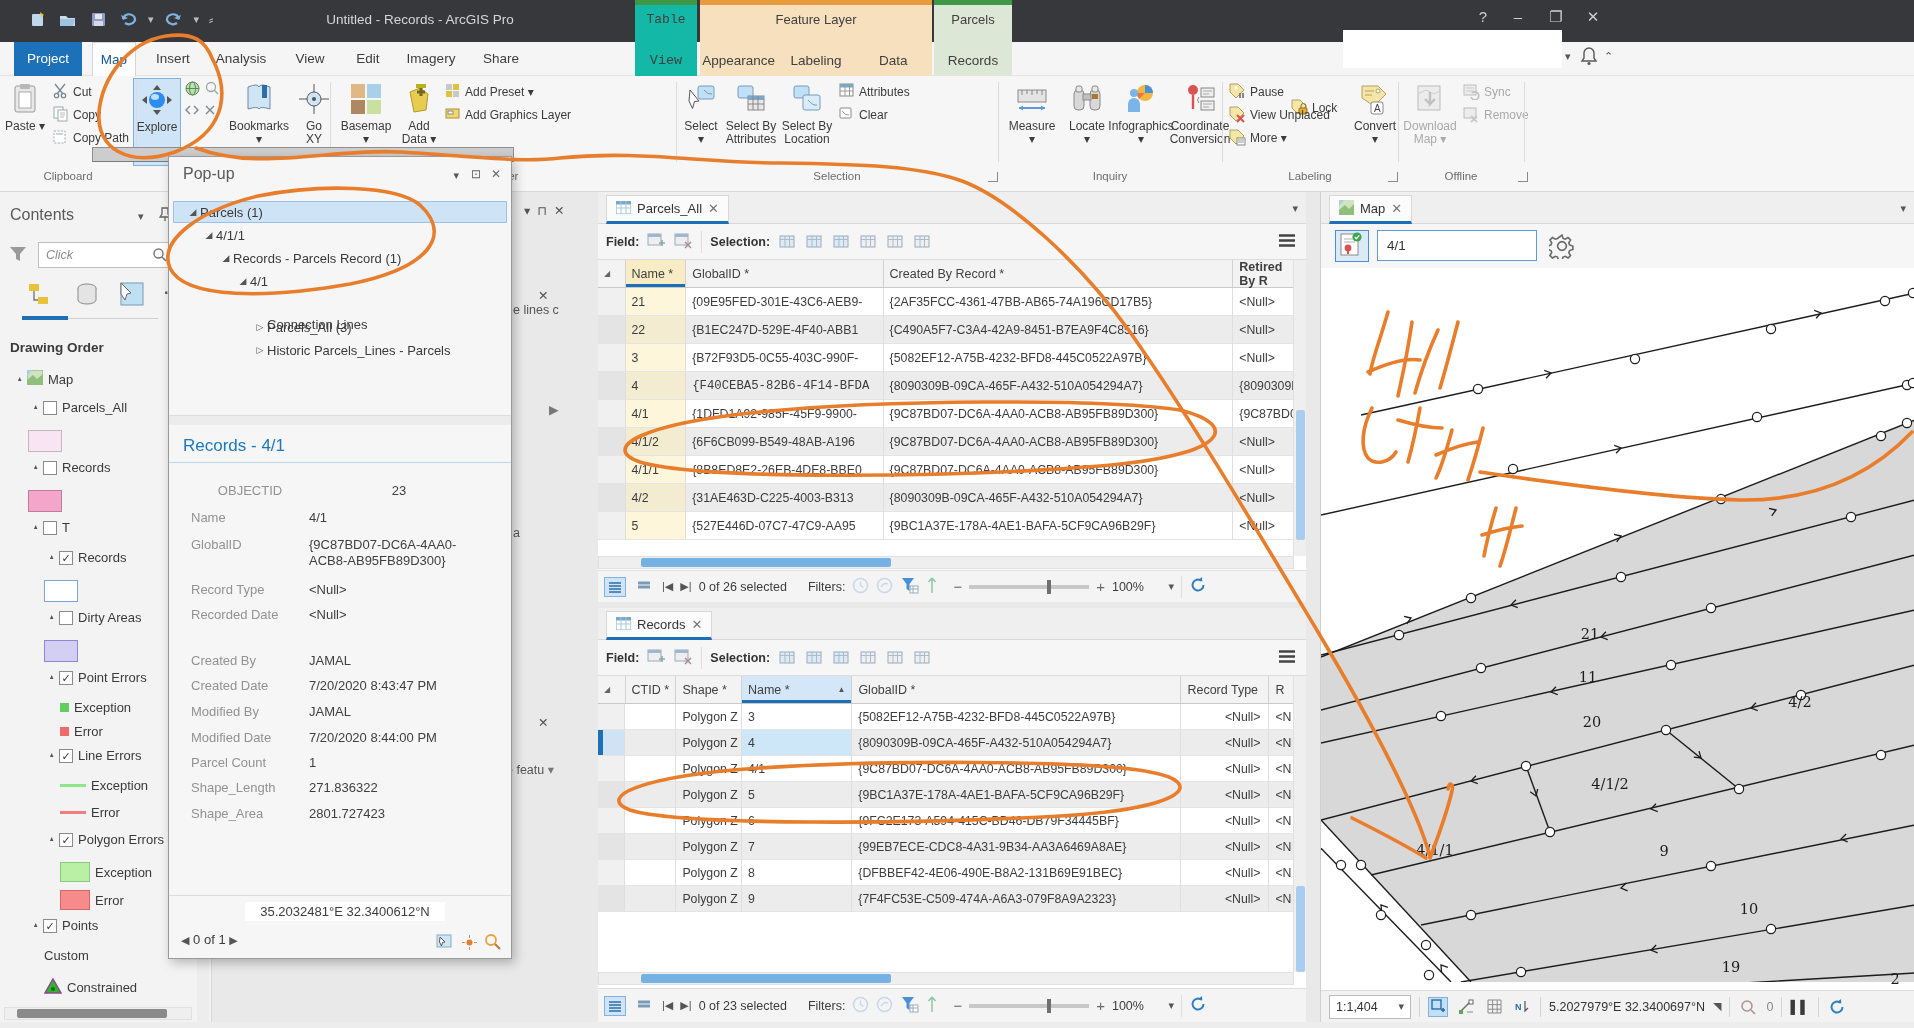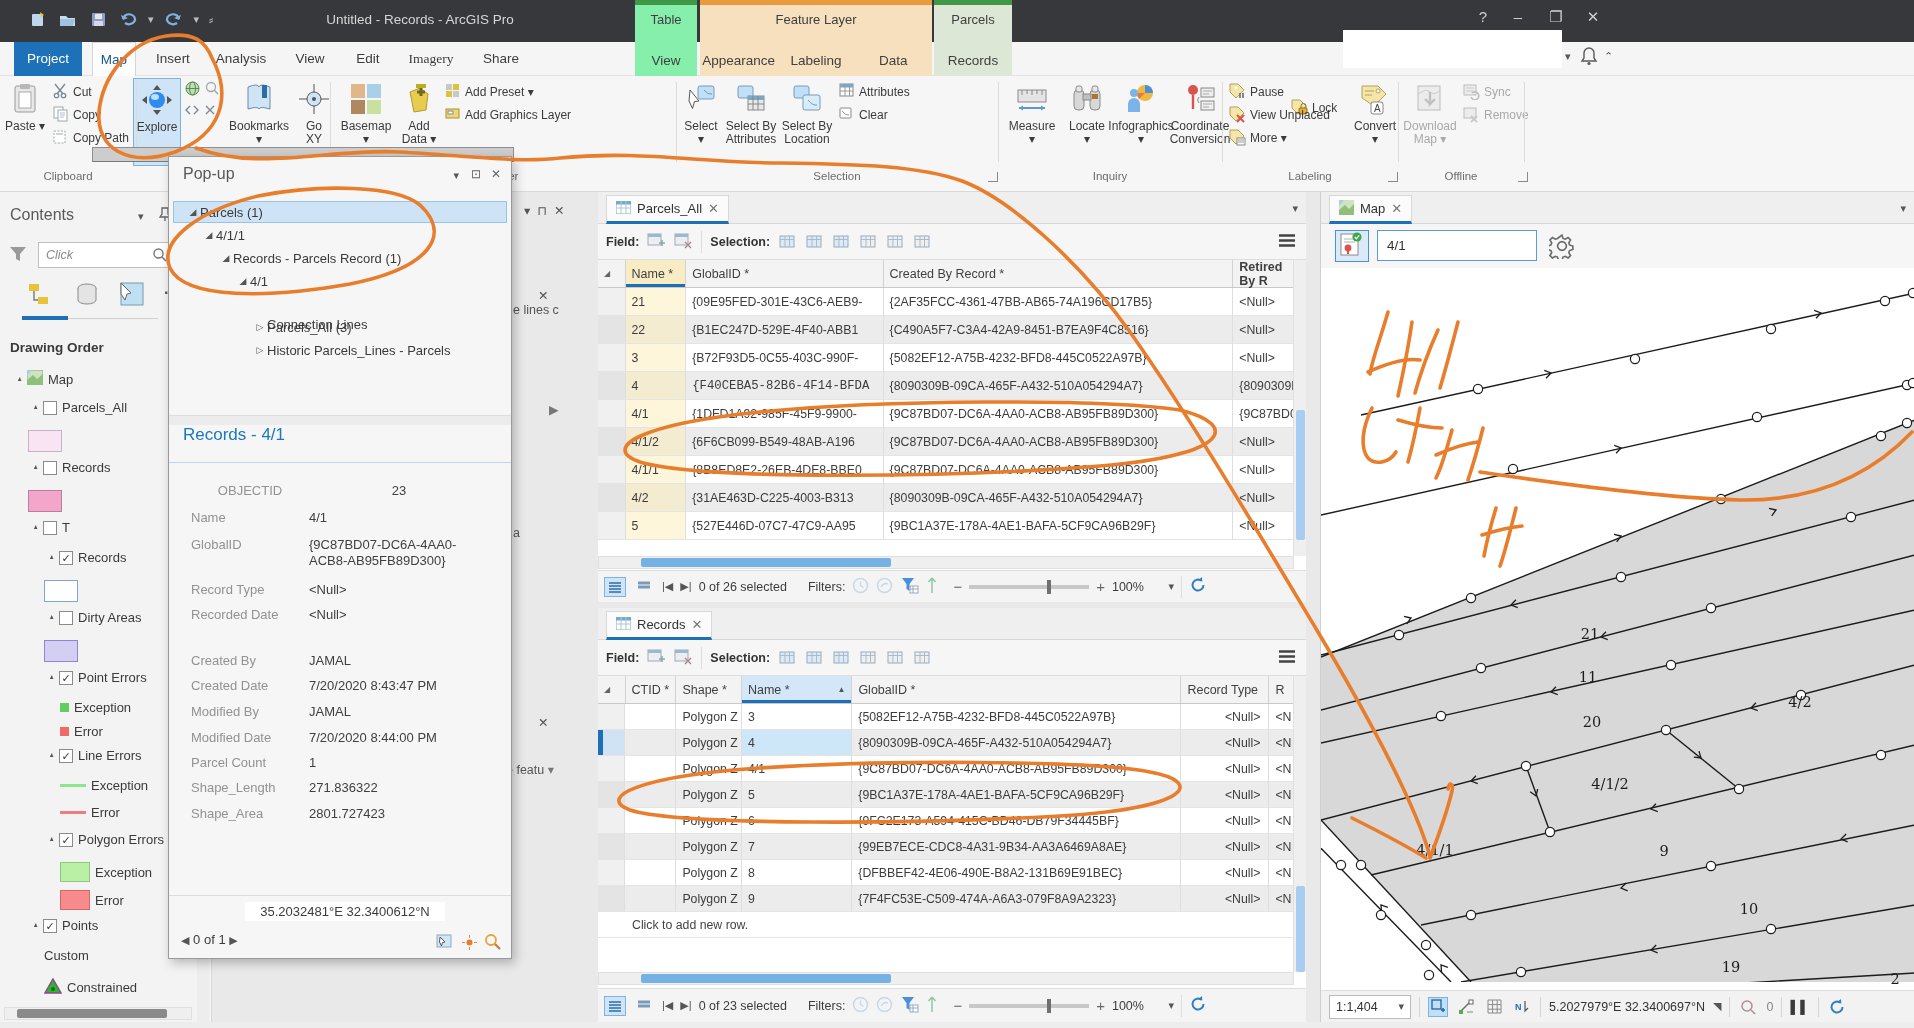--- a/index.html
+++ b/index.html
@@ -54,21 +54,21 @@
   .hthumb { position:absolute; top:1px; height:9px; background:#76b1e3; border-radius:2px; }
   .vscroll { position:absolute; width:13px; background:#efefef; border-left:1px solid #e0e0e0; }
   .vthumb { position:absolute; left:2px; width:9px; background:#a9cdf0; border-radius:2px; }
   
   #popup { position:absolute; left:168px; top:156px; width:344px; height:803px; background:#f6f6f6;
     border:1px solid #9a9a9a; box-shadow:3px 4px 10px rgba(0,0,0,.25); z-index:6; }
   #popup-title { position:absolute; left:14px; top:8px; font-size:16px; color:#595959; }
   .pp-treerow { position:absolute; left:4px; right:4px; height:22px; display:flex; align-items:center; font-size:13px; color:#3a3a3a; }
   .pp-treerow.sel { background:#cfe3f7; border:1px solid #9ac1e8; }
   .pp-arrow { font-size:9px; color:#555; width:14px; text-align:center; }
-  #pp-heading { position:absolute; left:14px; top:268px; font-size:17px; color:#1a78be; }
+  #pp-heading { position:absolute; left:14px; top:279px; font-size:17px; color:#1a78be; }
   #pp-hrule { position:absolute; left:0; top:305px; width:100%; border-bottom:1px solid #bcd7ea; }
   .pp-frow { position:absolute; left:22px; width:300px; display:flex; font-size:13px; line-height:16px; }
   .pp-fl { width:118px; color:#929292; }
   .pp-fv { width:180px; color:#404040; word-wrap:break-word; }
   #pp-coords { position:absolute; left:76px; top:745px; width:200px; background:#fff; text-align:center;
     font-size:13px; color:#3c3c3c; padding:2px 0; }
   #pp-pager { position:absolute; left:12px; top:775px; font-size:13px; color:#3c3c3c; }
   #pp-footrule { position:absolute; left:0; top:738px; width:100%; border-top:1px solid #dcdcdc; }
   
   #contents { left:0; top:192px; width:212px; height:836px; border-right:1px solid #d8d8d8; }
@@ -146,25 +146,25 @@
   <div class="win-btn" style="left:1578px">✕</div>
 </div>
 
 <div id="tabrow">
     <div class="rtab project" style="left: 14px; width: 68px;">Project</div>
     <div class="rtab active" style="left: 92px; width: 44px;">Map</div>
     <div class="rtab" style="left: 146px; width: 54px;">Insert</div>
     <div class="rtab" style="left: 208px; width: 66px;">Analysis</div>
     <div class="rtab" style="left: 286px; width: 48px;">View</div>
     <div class="rtab" style="left: 346px; width: 44px;">Edit</div>
-    <div class="rtab" style="left: 400px; width: 62px; font-family: Liberation Serif, serif;">Imagery</div>
+    <div class="rtab" style="left: 400px; width: 62px;">Imagery</div>
     <div class="rtab" style="left: 474px; width: 54px;">Share</div>
   </div>
 <div id="ctx-container">
-    <div class="ctx-block" style="left: 635px; width: 62px; background: #86efac;">
+    <div class="ctx-block" style="left: 635px; width: 62px; background: #14b8a6; font-family: Liberation Mono, monospace;">
       <div class="ctx-strip" style="background: rgb(63, 152, 69);"></div>
       <div class="ctx-name">Table</div>
       <div class="ctx-tab" style="left: 0px; width: 62px;">View</div>
     </div>
     <div class="ctx-block" style="left: 700px; width: 232px; background: rgb(246, 224, 189);">
       <div class="ctx-strip" style="background: rgb(232, 154, 60);"></div>
       <div class="ctx-name">Feature Layer</div>
       <div class="ctx-tab" style="left: 0px; width: 77.3333px;">Appearance</div>
       <div class="ctx-tab" style="left: 77.3333px; width: 77.3333px;">Labeling</div>
       <div class="ctx-tab" style="left: 154.667px; width: 77.3333px;">Data</div>
@@ -926,21 +926,20 @@
     </div>
     <div class="trow" style="left: 0px; top: 278px; width: 696px; height: 26px; background: rgb(236, 236, 236);">
       <div class="tcell" style="width: 28px; background: rgb(228, 228, 228);"></div>
       <div class="tcell" style="width: 52px;"></div>
       <div class="tcell" style="width: 67px;">Polygon Z</div>
       <div class="tcell" style="width: 113px;">9</div>
       <div class="tcell" style="width: 337px;">{7F4FC53E-C509-474A-A6A3-079F8A9A2323}</div>
       <div class="tcell" style="width: 90px; justify-content: flex-end; padding-right: 8px;">&lt;Null&gt;</div>
       <div class="tcell" style="width: 25px;">&lt;N</div>
     </div>
-    <div class="trow" style="left: 0px; top: 304px; width: 696px; height: 26px; background: rgb(255, 255, 255); border-bottom: 1px solid rgb(228, 228, 228); align-items: center; padding-left: 34px; color: rgb(68, 68, 68);">Click to add new row.</div>
     <div class="hscroll" style="left: 0px; width: 696px; top: 364px;">
       <div class="hthumb" style="left: 42px; width: 250px;"></div>
     </div>
     <div class="vscroll" style="right: 0px; top: 68px; height: 296px;">
       <div class="vthumb" style="top: 210px; height: 86px;"></div>
     </div>
     <div class="tbottom" style="bottom: 0px; height: 34px;">
       <span style="width:22px;height:20px;background:#cfe4f7;border:1px solid #7fb2e0;display:flex;align-items:center;justify-content:center">
         <svg width="14" height="12">
           <path d="M1 2 h12 M1 5 h12 M1 8 h12 M1 11 h12" stroke="#2d6da8" stroke-width="1.6"></path>

